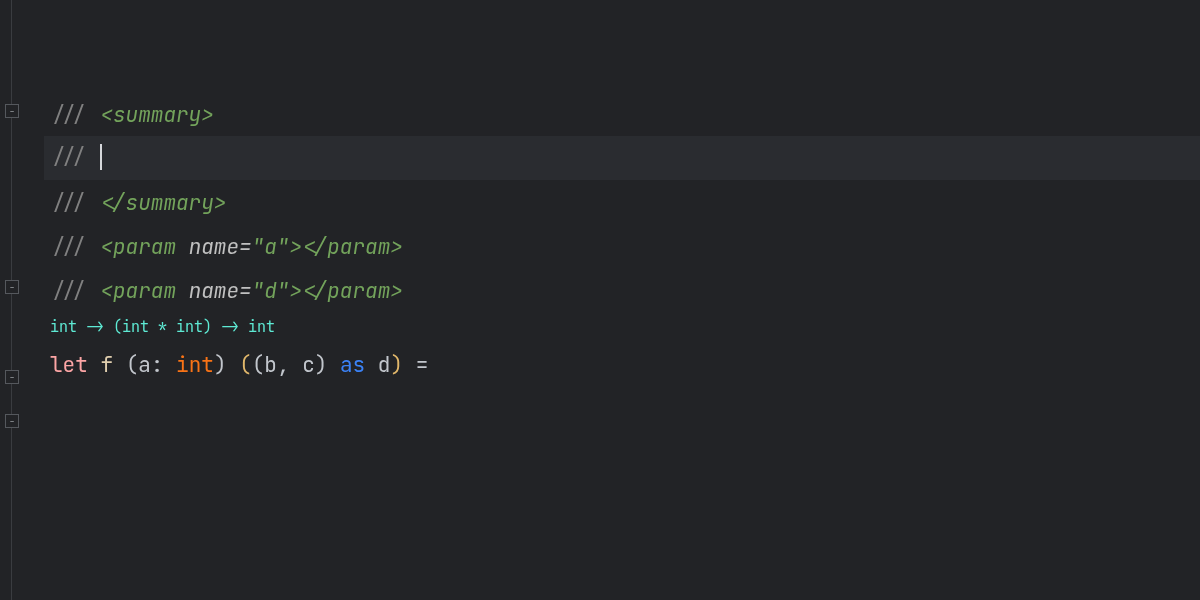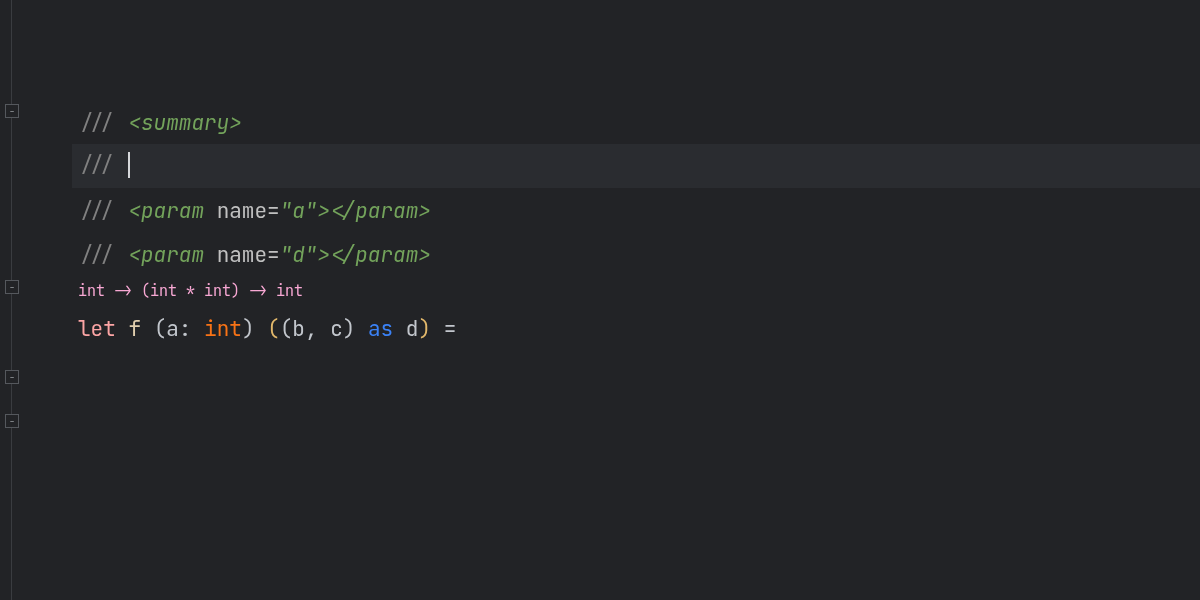--- a/index.html
+++ b/index.html
@@ -25,22 +25,21 @@
     position: absolute;
     left: 11px;
     top: 0;
     bottom: 0;
     width: 1px;
     background: #3a3c40;
   }
   .code-area {
     flex: 1;
     position: relative;
-    padding-top: 12px;
-    margin-left: 28px;
+    padding-top: 4px;
   }
   .line {
     position: relative;
     height: 44px;
     display: flex;
     align-items: center;
     white-space: pre;
     font-size: 21px;
   }
   .line.hl {
@@ -48,21 +47,21 @@
   }
   .line-content {
     padding-left: 6px;
   }
   .hint-line {
     height: 30px;
     display: flex;
     align-items: center;
     padding-left: 6px;
     font-size: 15px;
-    color: #f9a8d4;
+    color: #5eead4;
     white-space: pre;
   }
 
   .fold-marker {
     position: absolute;
     width: 14px;
     height: 14px;
     background: #222326;
     border: 1px solid #55585d;
     display: flex;
@@ -71,21 +70,21 @@
     font-size: 11px;
     line-height: 1;
     color: #8a8d92;
     left: 5px;
     cursor: pointer;
   }
   .fold-marker::before { content: "−"; }
 
   .c-slash   { color: #808080; }
   .c-doc     { color: #73a35b; font-style: italic; }
-  .c-docname { color: #c0c0c0; }
+  .c-docname { color: #c0c0c0; font-style: italic; }
   .c-docval  { color: #73a35b; font-style: italic; }
   .c-keyword { color: #fca5a5; }
   .c-func    { color: #e0ceae; }
   .c-param   { color: #c2c6cc; }
   .c-type    { color: #f97316; }
   .c-paren   { color: #c2c6cc; }
   .c-paren-a { color: #e2b86b; }
   .c-op      { color: #c2c6cc; }
   .c-plain   { color: #c2c6cc; }
   .c-as      { color: #3b82f6; }
@@ -120,20 +119,23 @@
     <div class="line"><span class="line-content"></span></div>
 
     <div class="line">
       <span class="line-content"><span class="c-slash">///</span><span class="c-doc"> </span><span class="c-doc">&lt;summary&gt;</span></span>
     </div>
 
     <div class="line hl">
       <span class="line-content"><span class="c-slash">///</span><span class="c-doc"> </span><span class="cursor"></span></span>
     </div>
 
+    <div class="line">
+      <span class="line-content"><span class="c-slash">///</span><span class="c-doc"> </span><span class="c-doc">&lt;/summary&gt;</span></span>
+    </div>
 
     <div class="line">
       <span class="line-content"><span class="c-slash">///</span><span class="c-doc"> </span><span class="c-doc">&lt;param </span><span class="c-docname">name</span><span class="c-docname">=</span><span class="c-docval">"a"</span><span class="c-doc">&gt;</span><span class="c-doc">&lt;/param&gt;</span></span>
     </div>
 
     <div class="line">
       <span class="line-content"><span class="c-slash">///</span><span class="c-doc"> </span><span class="c-doc">&lt;param </span><span class="c-docname">name</span><span class="c-docname">=</span><span class="c-docval">"d"</span><span class="c-doc">&gt;</span><span class="c-doc">&lt;/param&gt;</span></span>
     </div>
 
     <div class="hint-line">

